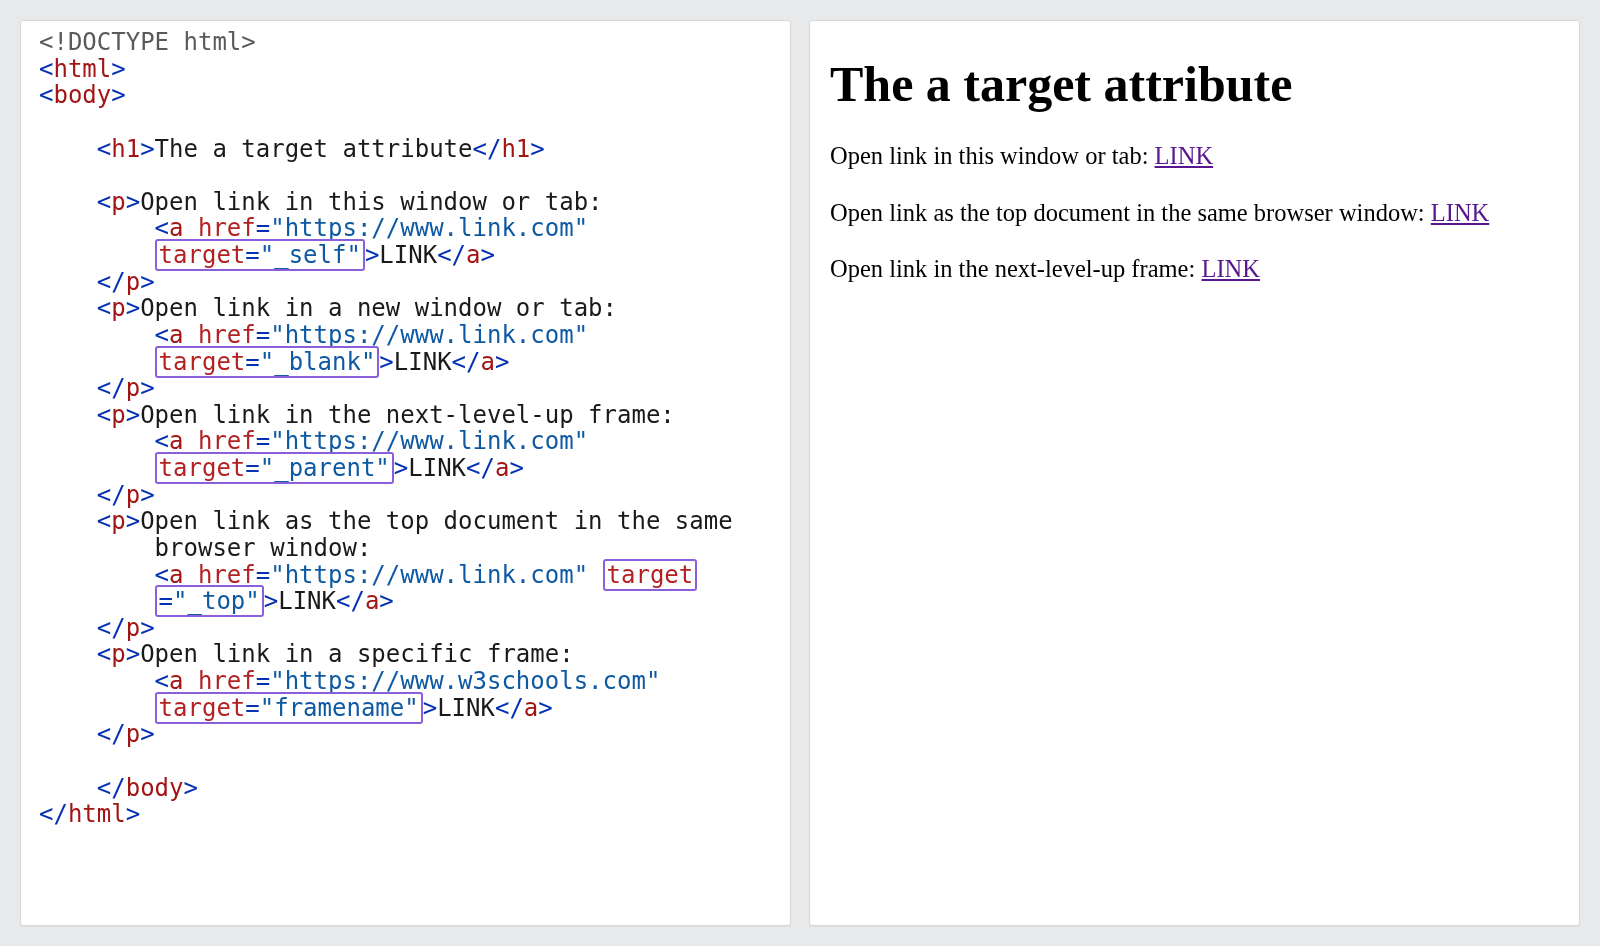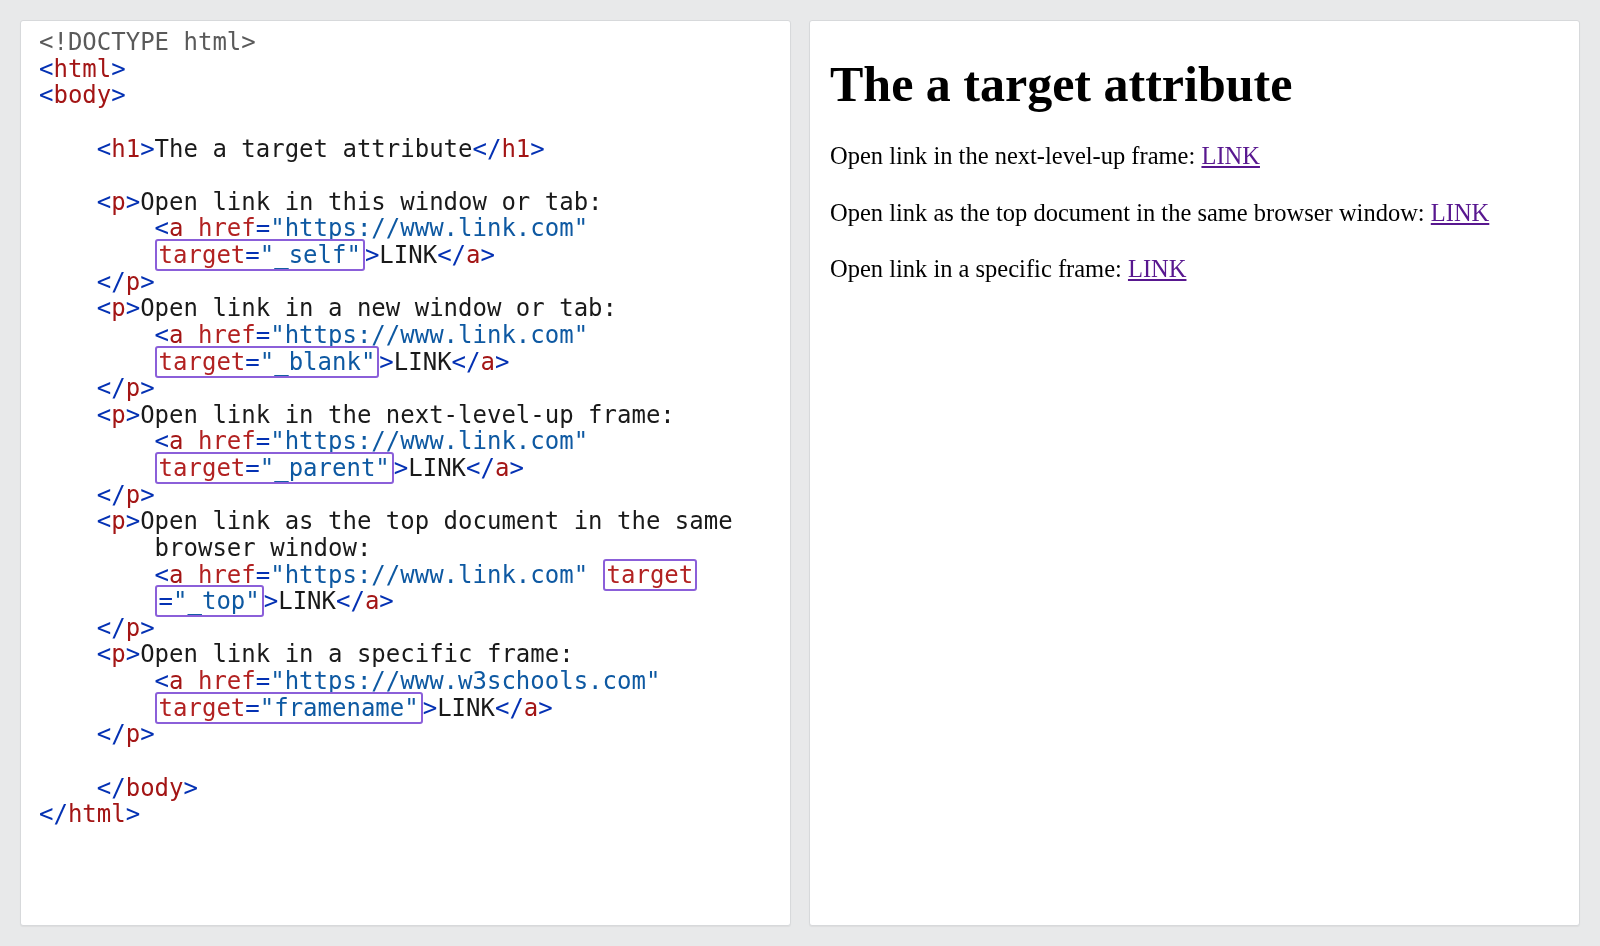--- a/index.html
+++ b/index.html
@@ -95,18 +95,18 @@
     <span class="tok-bracket">&lt;</span><span class="tok-tag">p</span><span class="tok-bracket">&gt;</span><span class="tok-txt">Open link in a specific frame:</span>
         <span class="tok-bracket">&lt;</span><span class="tok-tag">a</span> <span class="tok-attr">href</span><span class="tok-bracket">=</span><span class="tok-val">"https://www.w3schools.com"</span>
         <span class="hl"><span class="tok-attr">target</span><span class="tok-bracket">=</span><span class="tok-val">"framename"</span></span><span class="tok-bracket">&gt;</span><span class="tok-txt">LINK</span><span class="tok-bracket">&lt;/</span><span class="tok-tag">a</span><span class="tok-bracket">&gt;</span>
     <span class="tok-bracket">&lt;/</span><span class="tok-tag">p</span><span class="tok-bracket">&gt;</span>
 
     <span class="tok-bracket">&lt;/</span><span class="tok-tag">body</span><span class="tok-bracket">&gt;</span>
 <span class="tok-bracket">&lt;/</span><span class="tok-tag">html</span><span class="tok-bracket">&gt;</span></div>
 
   <div class="panel preview-panel">
     <h1>The a target attribute</h1>
+    <p><span>Open link in this window or tab: </span><a href="#">LINK</a></p>
+    <p><span>Open link as the top document in the same browser window: </span><a href="#">LINK</a></p>
     <p><span>Open link in the next-level-up frame: </span><a href="#">LINK</a></p>
-    <p><span>Open link as the top document in the same browser window: </span><a href="#">LINK</a></p>
-    <p><span>Open link in a specific frame: </span><a href="#">LINK</a></p>
   </div>
 
 </div>
 
 </body></html>

